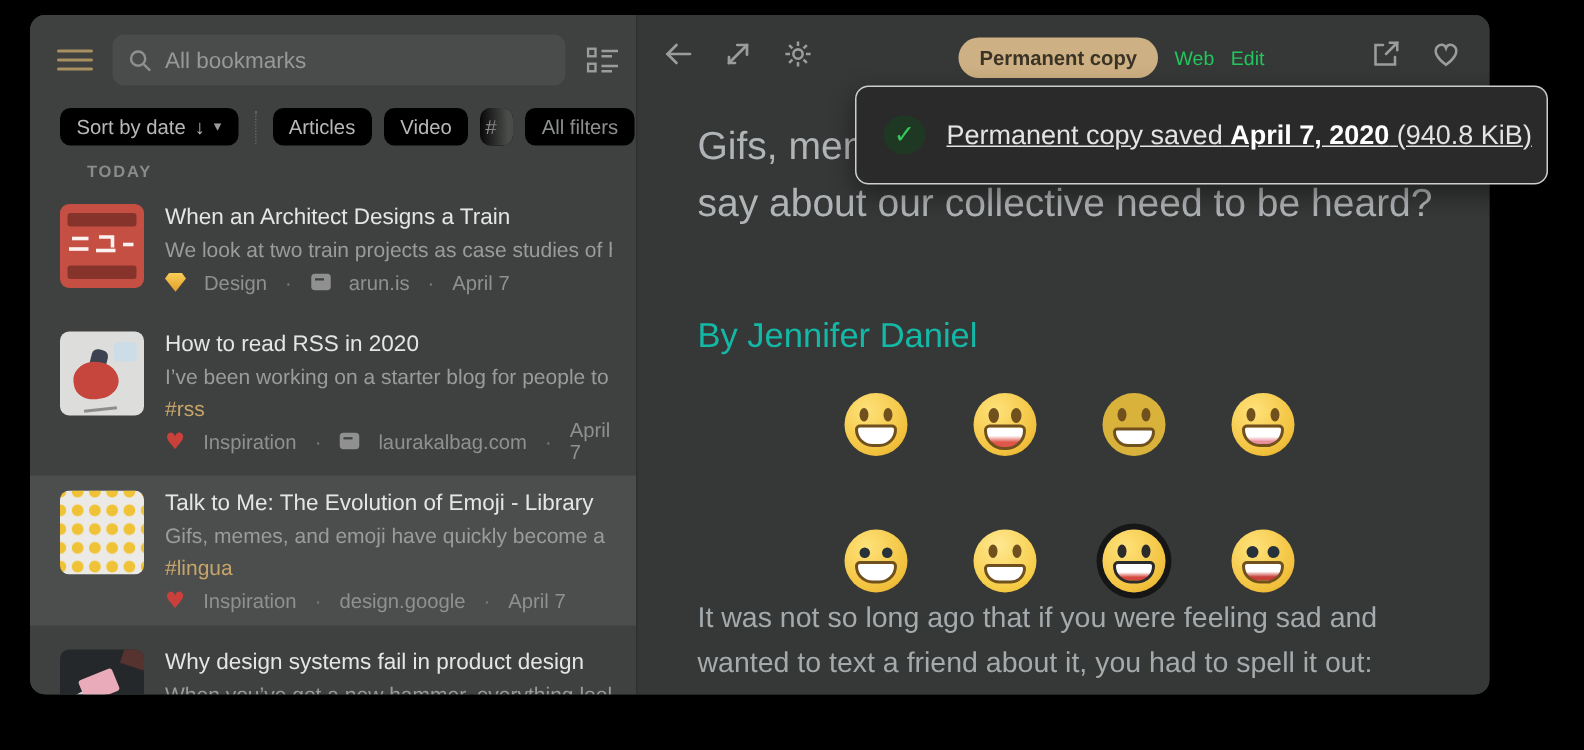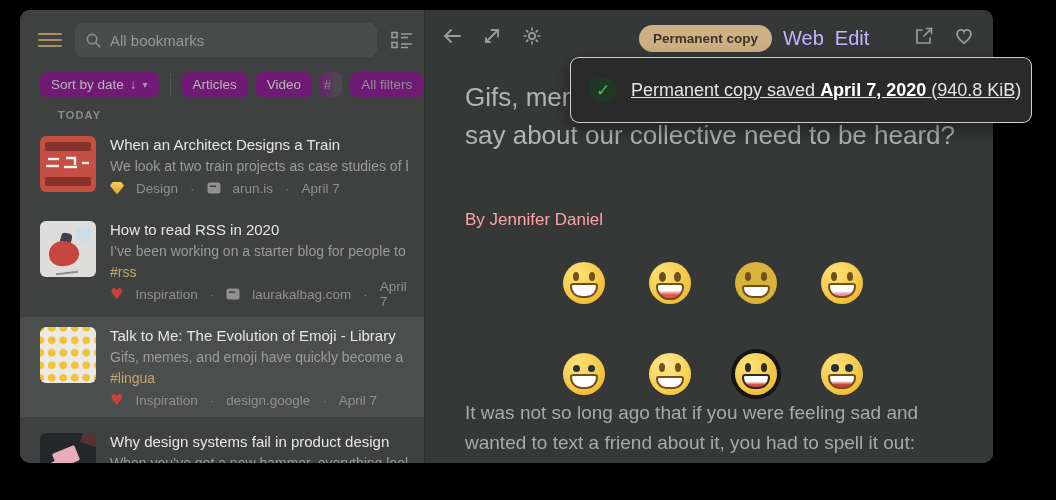--- a/index.html
+++ b/index.html
@@ -16,21 +16,21 @@
 
   .topbar { position:absolute; top:12px; left:18px; right:10px; height:36px; display:flex; align-items:center; gap:13px; }
   .hamburger { width:24px; display:flex; flex-direction:column; gap:4px; cursor:pointer; }
   .hamburger i { display:block; height:2px; border-radius:1px; background:#a8905f; }
   .search { flex:1; height:34px; background:#4a4c4b; border-radius:8px; display:flex; align-items:center; gap:8px; padding:0 10px; }
   .search input { background:transparent; border:0; outline:none; color:#c8c9c8; font-size:15px; width:100%; font-family:"Liberation Sans", sans-serif; }
   .search input::placeholder { color:#97999. ; color:#979998; }
   .viewbtn { width:24px; height:22px; display:flex; align-items:center; justify-content:center; cursor:pointer; }
 
   .chips { position:absolute; top:62px; left:20px; right:6px; display:flex; align-items:center; gap:8px; font-size:13.5px; color:#b7b8b7; }
-  .chip { background:#701a75; border-radius:7px; padding:5px 11px; white-space:nowrap; cursor:pointer; display:flex; align-items:center; gap:5px;justify-content:flex-end; }
+  .chip { background:#000000; border-radius:7px; padding:5px 11px; white-space:nowrap; cursor:pointer; display:flex; align-items:center; gap:5px;justify-content:flex-end; }
   .chip-sort { gap:6px; }
   .chip-sort .arr { color:#b7b8b7; }
   .chip-sort .caret { font-size:10px; color:#9a9b9a; font-family:"DejaVu Sans", sans-serif; }
   .vsep { width:0; height:22px; border-left:1px dotted #606261; margin:0 3px; }
   .chip-notag { width:58px; overflow:hidden; position:relative; }
   .chip-notag::after { content:""; position:absolute; right:0; top:0; bottom:0; width:24px;
                        background:linear-gradient(90deg, rgba(74,76,74,0), #4a4c4a 85%); }
   .chip-muted { color:#8e908f; }
   .hash { color:#b7b8b7; }
 
@@ -66,24 +66,24 @@
   .thumb-dsys .card2 { position:absolute; left:10px; top:26px; width:20px; height:12px; background:#cfd4d6; transform:rotate(-28deg); border-radius:2px; }
   .thumb-dsys .corner { position:absolute; right:-4px; top:-4px; width:18px; height:16px; background:#57332f; transform:rotate(18deg); }
 
   
   .reader { flex:1; position:relative; background:#363837; border-left:1px solid #2e302f; }
   .rtool-icon { position:absolute; top:15px; width:22px; height:22px; cursor:pointer; }
   .i-back { left:16px; } .i-expand { left:56px; } .i-gear { left:96px; }
   .i-share { right:58px; } .i-heart { right:18px; }
   .center-group { position:absolute; left:214px; top:15px; display:flex; align-items:center; gap:11px; }
   .pill { background:#cdb083; color:#3b3326; font-size:13.5px; font-weight:700; padding:6px 14px; border-radius:14px; cursor:pointer; }
-  .toplink { color:#c4b5fd; font-size:20px; cursor:pointer; }
+  .toplink { color:#22c55e; font-size:13px; cursor:pointer; }
 
   .headline { position:absolute; left:40px; top:68px; width:520px; font-size:26px; line-height:38px; color:#b1b4b6; }
-  .byline { position:absolute; left:40px; top:200px; font-size:17px; color:#fca5a5; }
+  .byline { position:absolute; left:40px; top:200px; font-size:23px; color:#14b8a6; }
 
   .emoji-row { position:absolute; left:138px; display:flex; gap:44px; }
   .row1 { top:252px; } .row2 { top:343px; }
   .smiley { width:42px; height:42px; border-radius:50%; position:relative; flex:none;
             background:radial-gradient(circle at 35% 28%, #ffe27a, #f2c23e 68%, #e3a92c); }
   .smiley .e { position:absolute; top:10px; width:6px; height:9px; border-radius:50%; background:#70511d; }
   .e-l { left:10px; } .e-r { right:10px; }
   .smiley .m { position:absolute; left:7px; right:7px; bottom:6px; height:15px; background:#fff;
                border:2px solid #70511d; border-radius:4px 4px 14px 14px; }
   .v2 .e { width:7px; height:10px; }

